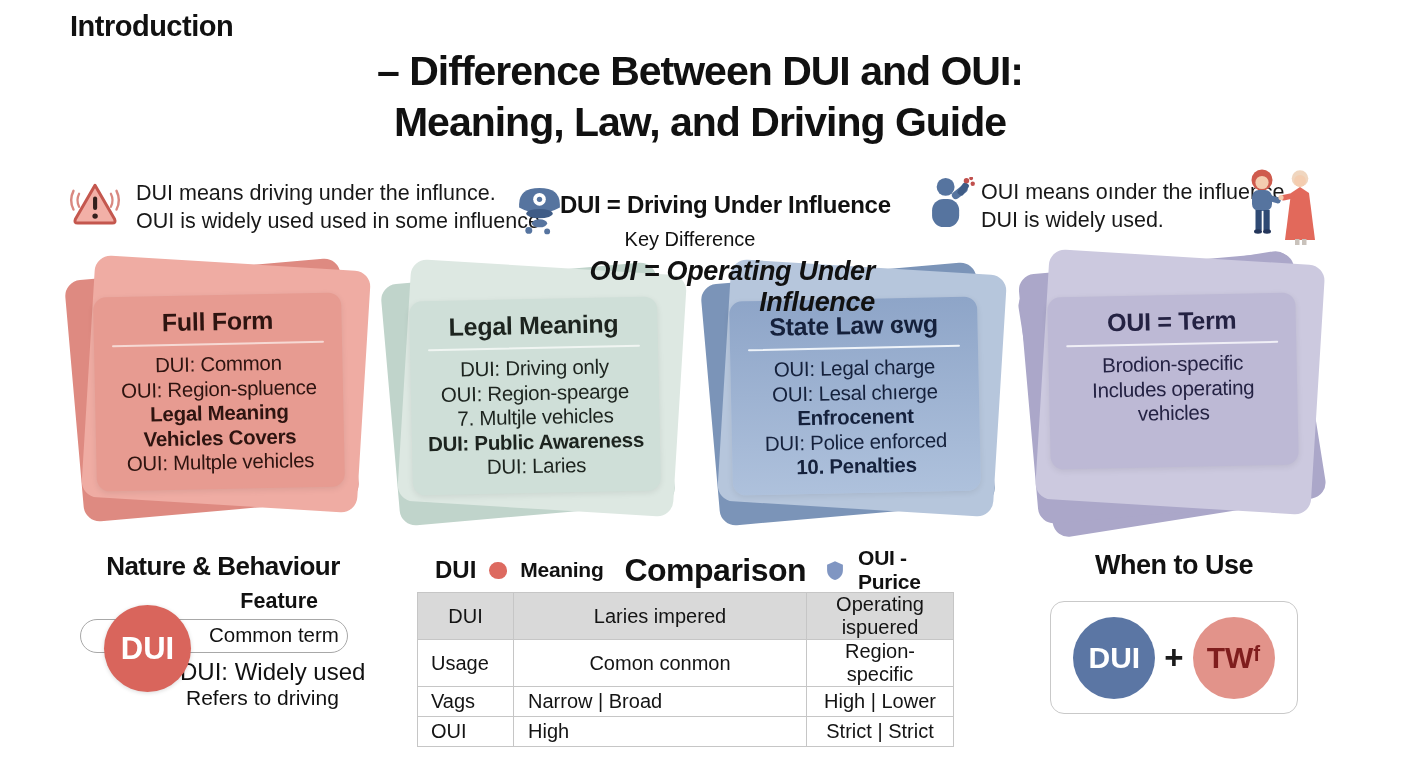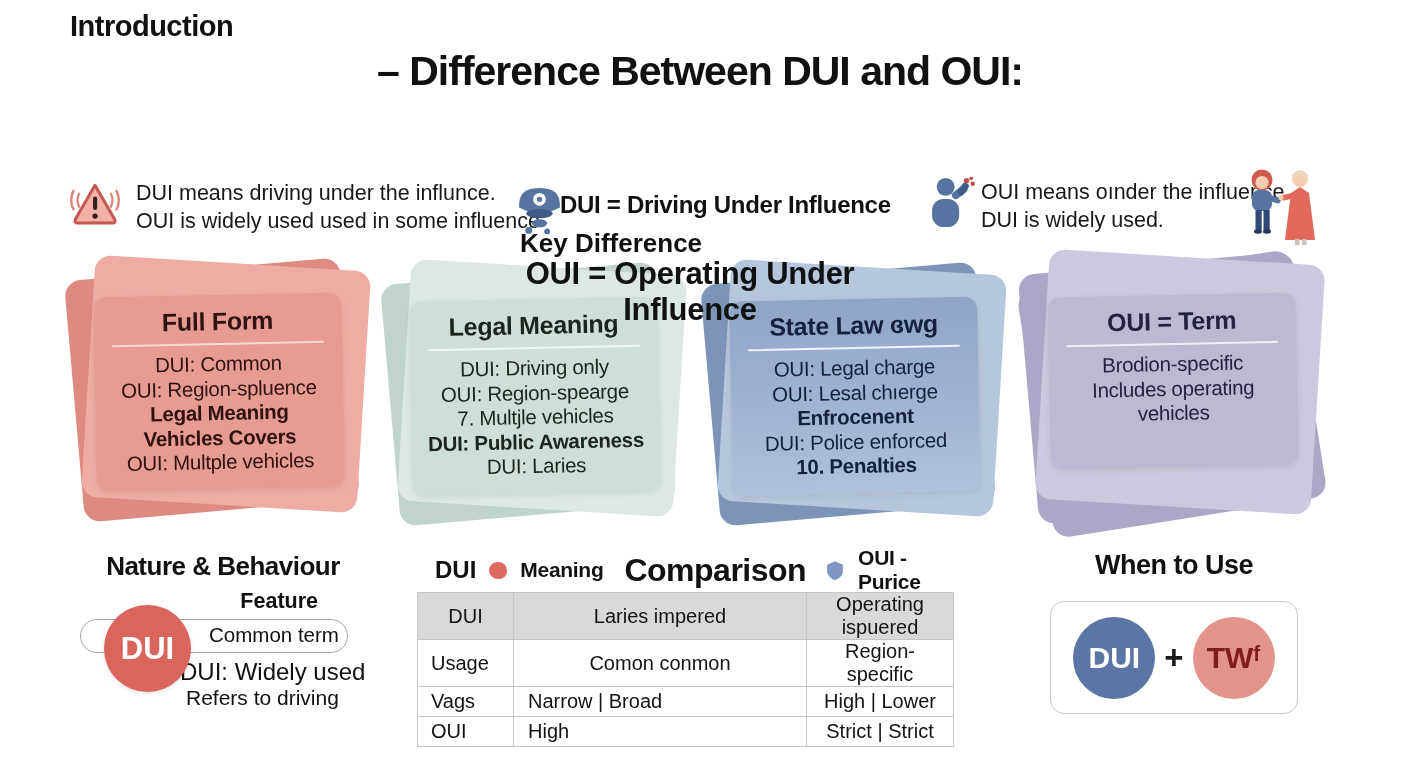--- a/index.html
+++ b/index.html
@@ -11,22 +11,22 @@
 
   
   #intro-label{left:70px;top:10px;font-size:29px;font-weight:700;letter-spacing:-0.5px;}
   #main-title{left:0;width:1400px;top:46px;text-align:center;font-weight:700;font-size:41px;line-height:51px;letter-spacing:-1px;}
 
   
   .ann-text{font-size:21.5px;line-height:27.5px;font-weight:400;color:#181818;}
   #ann-left-text{left:136px;top:180px;}
   #ann-right-text{left:981px;top:179px;}
   #ann-center-line1{left:560px;top:191px;font-size:24px;font-weight:700;letter-spacing:-0.3px;}
-  #ann-center-kd{left:520px;top:228px;width:340px;font-size:26px;font-weight:700;}
-  #ann-center-line2{left:505px;top:256px;width:370px;text-align:center;font-size:31px;font-weight:700;letter-spacing:-0.3px;z-index:6;}
+  #ann-center-kd{left:520px;top:228px;width:340px;text-align:center;font-size:20px;font-weight:400;}
+  #ann-center-line2{left:505px;top:256px;width:370px;text-align:right;font-size:27px;font-weight:700;letter-spacing:-0.3px;z-index:6;font-style:italic;}
 
   #warn-icon{left:66px;top:177px;width:58px;height:52px;}
   #cap-icon{left:516px;top:183px;width:47px;height:53px;}
   #person-icon{left:931px;top:177px;width:48px;height:50px;}
   #couple-icon{left:1243px;top:169px;width:74px;height:78px;}
 
   
   .card-stack{position:absolute;width:294px;height:262px;z-index:1;}
   #stack-0{left:72px;top:261px;}
   #stack-1{left:388px;top:265px;}
@@ -81,20 +81,21 @@
   #wtu-c1{background:var(--circle-dui-bg,#5b76a4);color:#fff;}
   #wtu-c2{background:var(--circle-tw-bg,#e2938a);color:#7f1d1d;}
   #wtu-plus{font-size:33px;font-weight:700;color:#1c1c1c;}
 </style>
 </head>
 <body>
 
 <div class="abs" id="intro-label">Introduction</div>
 <div class="abs" id="main-title">
   <div>– Difference Between DUI and OUI:</div>
+  <div>Meaning, Law, and Driving Guide</div>
 </div>
 
 <svg class="abs" id="warn-icon" viewBox="0 0 62 54">
   <path d="M8 14 Q3 24 8 34" fill="none" stroke="#d98880" stroke-width="2.6" stroke-linecap="round"></path>
   <path d="M14 17 Q10.5 24 14 31" fill="none" stroke="#d98880" stroke-width="2.4" stroke-linecap="round"></path>
   <path d="M54 14 Q59 24 54 34" fill="none" stroke="#d98880" stroke-width="2.6" stroke-linecap="round"></path>
   <path d="M48 17 Q51.5 24 48 31" fill="none" stroke="#d98880" stroke-width="2.4" stroke-linecap="round"></path>
   <path d="M31 8 L52 44.5 Q53.6 48.5 49.5 48.5 H12.5 Q8.4 48.5 10 44.5 Z" fill="#f2b0a7" stroke="#c4574e" stroke-width="3.2" stroke-linejoin="round"></path>
   <rect x="28.9" y="20" width="4.4" height="14.5" rx="2.2" fill="#33201d"></rect>
   <circle cx="31.1" cy="41" r="2.9" fill="#33201d"></circle>

